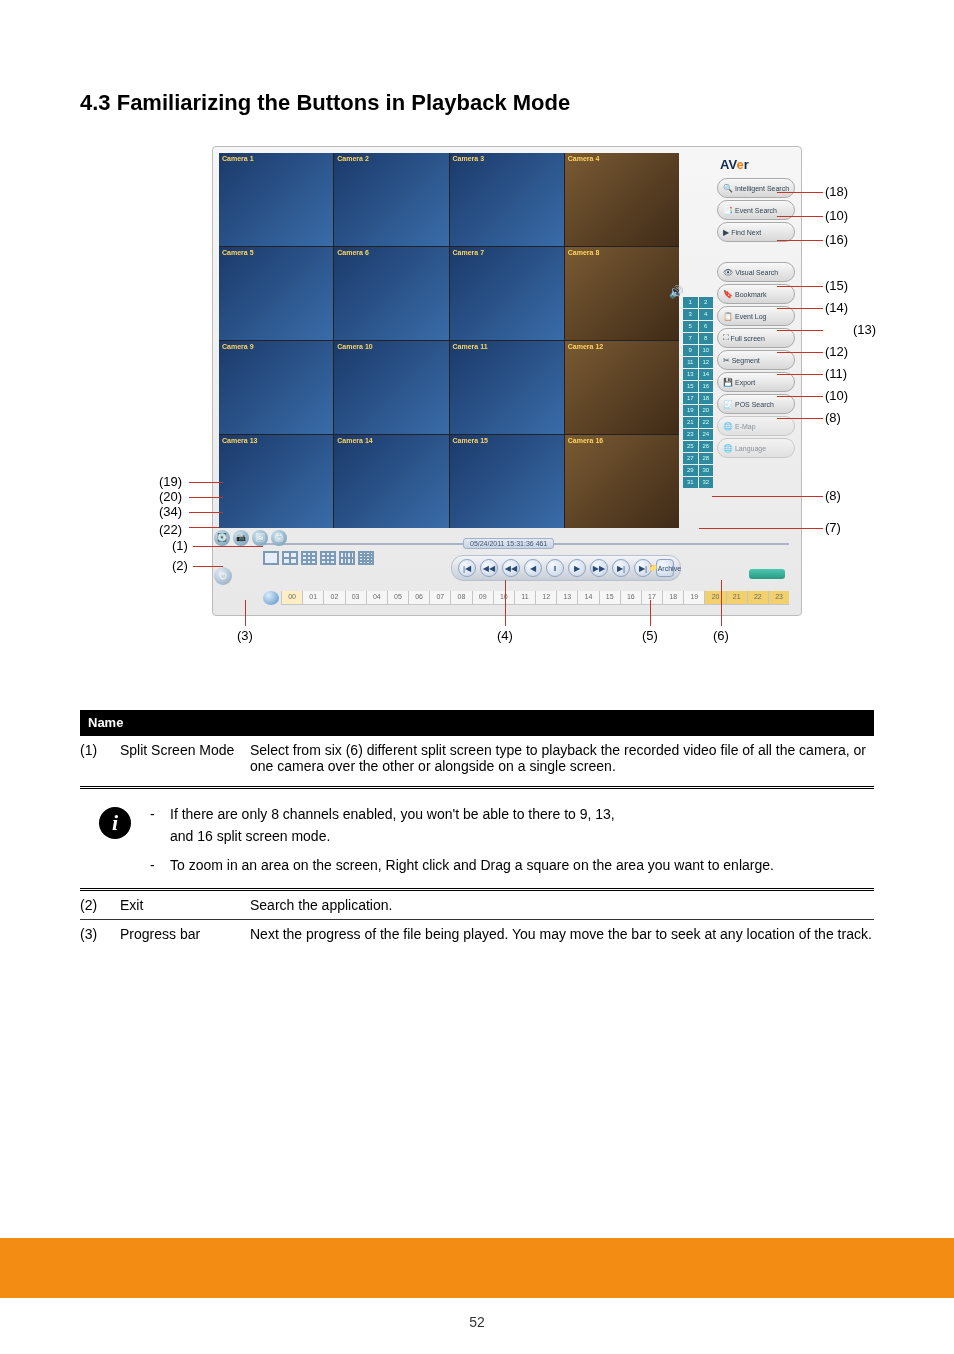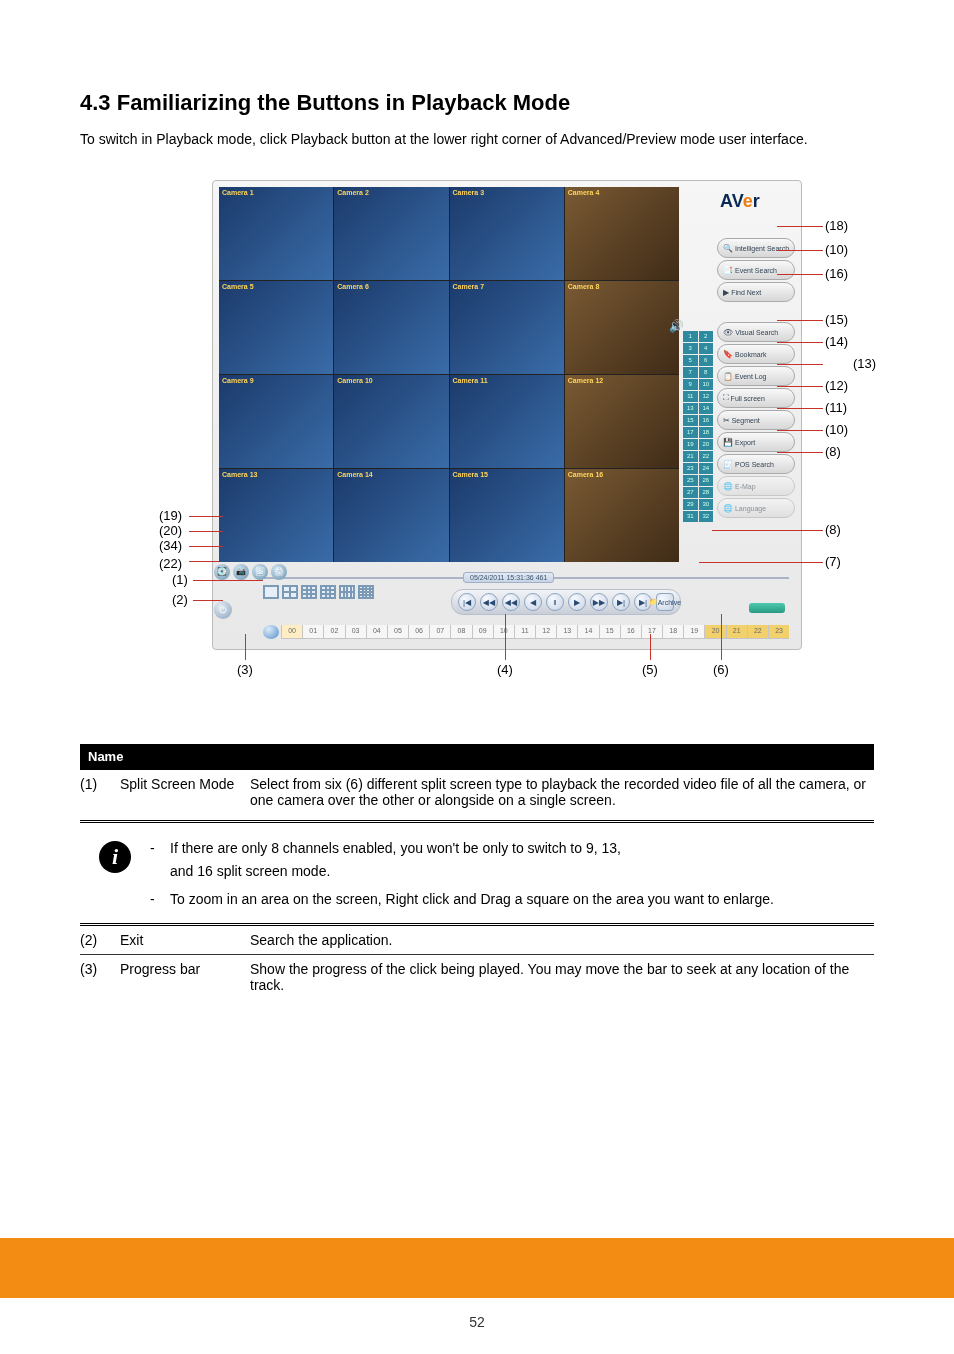--- a/index.html
+++ b/index.html
@@ -85,23 +85,23 @@
     font-size: 6px; color: #cfe; text-align: center;
     line-height: 11px;
   }
   .right-panel {
     position: absolute;
     right: 6px; top: 6px;
     width: 78px; height: 375px;
   }
   .logo {
     font-weight: bold;
-    font-size: 18px;
+    font-size: 13px;
     color: #0a2a55;
-    margin: 4px 0 26px 3px;
+    margin: 4px 0 6px 3px;
   }
   .logo .e { color: #ee7d0e; }
   .menu-btn {
     height: 20px;
     margin: 2px 0;
     background: linear-gradient(#f8f8f8,#d7d7d7);
     border: 1px solid #aaa;
     border-radius: 10px;
     font-size: 7px;
     color: #345;
@@ -317,21 +317,20 @@
     text-align: center;
     font-size: 14px;
     color: #333;
   }
 </style>
 </head>
 <body>
 
 <div class="page">
   <div class="heading">4.3 Familiarizing the Buttons in Playback Mode</div>
-  <div class="body-text">To switch in Playback mode, click Playback button at the lower right corner of Advanced/Preview mode user interface.</div>
 
   <div class="diagram-wrap">
     <div class="dvr-screenshot">
       <div class="video-grid">
         <div class="cell">
             <span class="cam-label">Camera 1</span>
           </div>
         <div class="cell">
             <span class="cam-label">Camera 2</span>
           </div>
@@ -643,37 +642,37 @@
   </div>
   <div class="double-rule"></div>
 
   <div class="info-note" style="border-top:none">
     <div class="iicon">
         <div class="circ">i</div>
       </div>
     <div class="itxt">
       <div class="dash">
           <div class="d">-</div>
-          <div><span>If there are only 8 channels enabled</span><span>, you won't be only to switch to 9, 13,</span><br><span>and 16 split screen mode.</span></div>
+          <div><span>If there are only 8 channels enabled</span><span>, you won't be able to there to 9, 13,</span><br><span>and 16 split screen mode.</span></div>
         </div>
       <div class="dash" style="margin-top:6px">
           <div class="d">-</div>
           <div>To zoom in an area on the screen, Right click and Drag a square on the area you want to enlarge.</div>
         </div>
     </div>
   </div>
   <div class="double-rule"></div>
 
   <div class="row1-cell">
     <div class="c1">(2)</div>
     <div class="c2">Exit</div>
     <div class="c3">Search the application.</div>
   </div>
   <div class="row1-cell" style="border-bottom:none">
     <div class="c1">(3)</div>
     <div class="c2">Progress bar</div>
-    <div class="c3">Show the progress of the click being played. You may move the bar to seek at any location of the track.</div>
+    <div class="c3">Next the progress of the file being played. You may move the bar to seek at any location of the track.</div>
   </div>
 
 </div>
 
 <div class="footer-bar"></div>
 <div class="page-num">52</div>
 
 </body></html>

